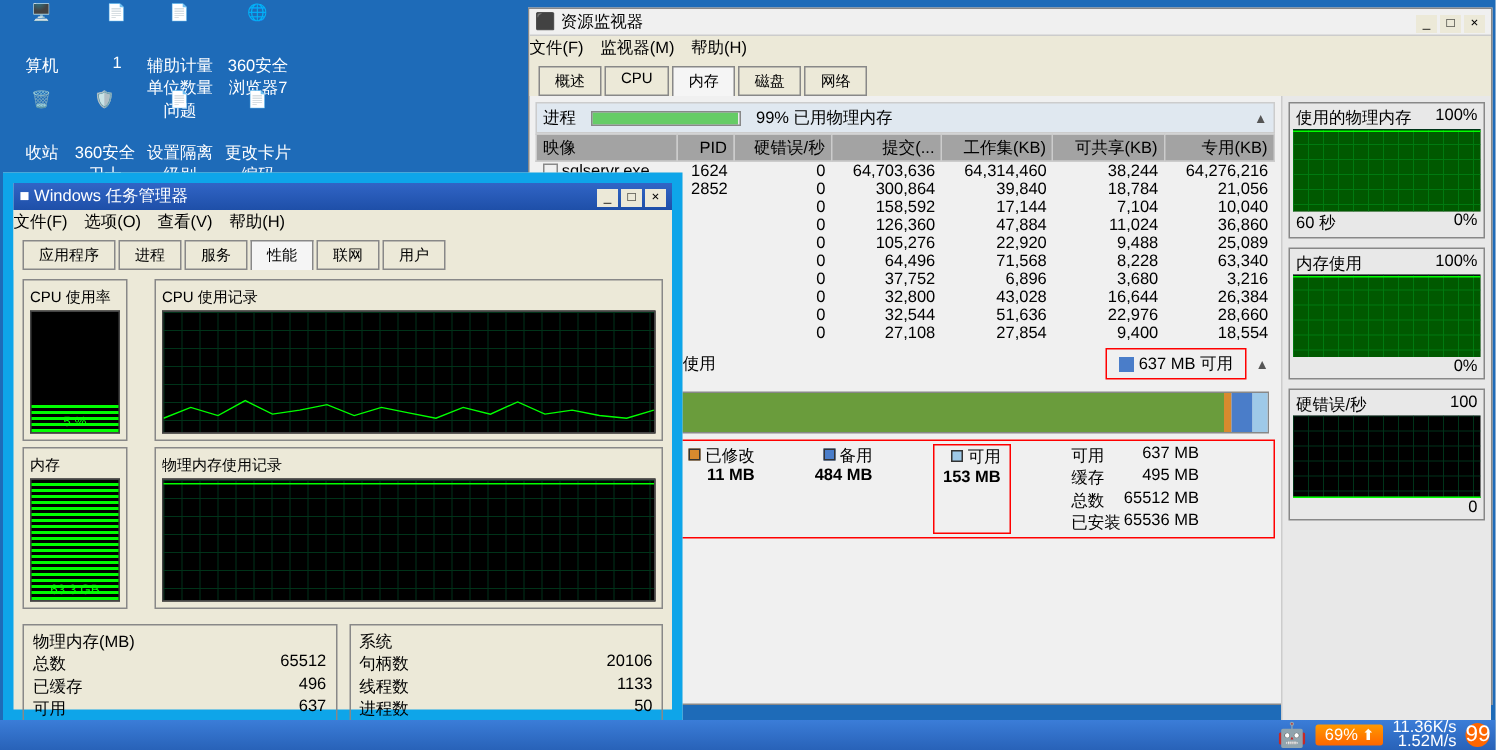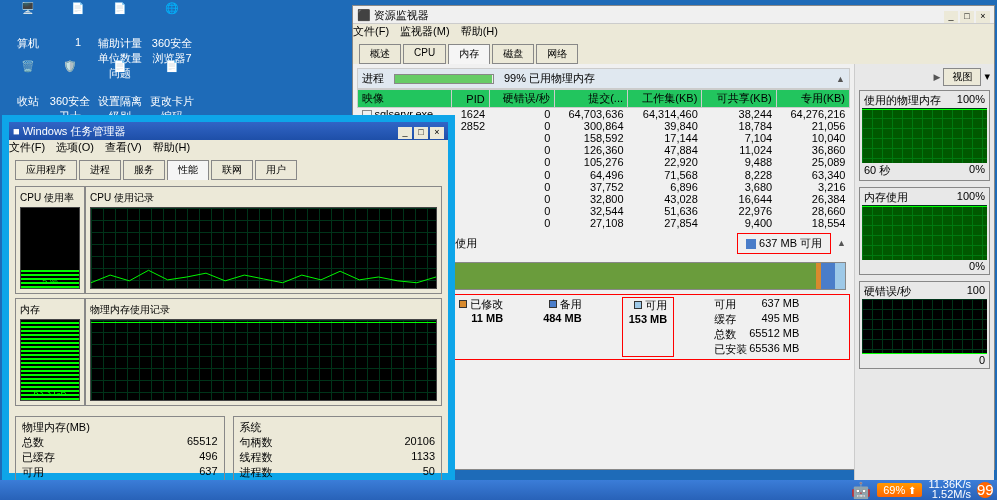--- a/index.html
+++ b/index.html
@@ -7,42 +7,42 @@
 .desktop-icon{position:absolute;width:48px;text-align:center;color:#fff;font-size:10px}
 .desktop-icon .ico{width:32px;height:32px;margin:0 auto 2px;display:block}
 .taskmgr{position:absolute;left:2px;top:115px;width:453px;height:365px;background:#ece9d8;border:7px solid #0ea5e9}
 .titlebar{background:linear-gradient(#3165c6,#1e4fa8);color:#fff;height:18px;line-height:18px;padding:0 4px;display:flex;justify-content:space-between}
 .titlebar .btns span{display:inline-block;width:14px;height:12px;background:#ece9d8;color:#000;text-align:center;line-height:10px;margin-left:2px;font-size:9px}
 .menubar{height:18px;background:#ece9d8;padding:0 0}
 .menubar span{margin-right:8px}
 .tabs{display:flex;padding:2px 6px 0;background:#ece9d8}
 .tab{padding:2px 10px;border:1px solid #888;background:#ece9d8;margin-right:2px;font-size:10px}
 .tab.active{background:#f5f5f5;border-bottom:none}
-.taskmgr-body{padding:6px;display:flex;gap:0}
+.taskmgr-body{padding:6px;display:flex;gap:18px}
 .gauge-box{border:1px solid #888;padding:4px;background:#ece9d8}
 .gauge-box .label{font-size:10px;margin-bottom:2px}
 .gauge{background:#000;border:1px solid #444;position:relative}
 .bars{position:absolute;inset:0;background-image:repeating-linear-gradient(90deg,#0f0 0,#0f0 2px,transparent 2px,transparent 4px)}
 .gauge .pct{position:absolute;bottom:2px;left:0;right:0;text-align:center;color:#0f0;font-size:9px}
 .graph{background:#000;border:1px solid #444;position:relative}
 .graph::before{content:"";position:absolute;inset:0;background-image:linear-gradient(#063 1px,transparent 1px),linear-gradient(90deg,#063 1px,transparent 1px);background-size:12px 12px;opacity:.5}
 .cpu-graph svg{position:absolute;inset:0}
 .stats{display:flex;gap:8px;padding:4px 6px}
 .stat-group{border:1px solid #888;padding:3px 6px;font-size:10px;flex:1}
 .stat-row{display:flex;justify-content:space-between}
 .redbox{border:1px solid red}
 .resmon{position:absolute;left:352px;top:5px;width:643px;height:465px;background:#f0f0f0;border:1px solid #888}
 .resmon .titlebar{background:#f0f0f0;color:#000;border-bottom:1px solid #ccc}
 .resmon-body{display:flex;height:420px}
 .resmon-left{flex:1;padding:4px;overflow:hidden}
 .resmon-right{width:140px;background:#e8e8e8;border-left:1px solid #ccc;padding:4px}
 .proc-header{background:#e0e8f0;padding:2px 4px;display:flex;align-items:center;gap:10px;border:1px solid #ccc}
 .proc-bar{width:100px;height:10px;border:1px solid #888;background:linear-gradient(90deg,#6c6 99%,#eee 99%)}
 .proc-table{width:100%;border-collapse:collapse;font-size:10px}
-.proc-table th{background:#22c55e;border:1px solid #ccc;padding:1px 4px;text-align:right;font-weight:normal}
+.proc-table th{background:#a3a3a3;border:1px solid #ccc;padding:1px 4px;text-align:right;font-weight:normal}
 .proc-table th:first-child,.proc-table td:first-child{text-align:left}
 .proc-table td{padding:0 4px;text-align:right}
 .mem-legend{display:flex;padding:4px;gap:6px;font-size:10px;align-items:center}
 .sq{width:10px;height:10px;display:inline-block;margin-right:3px;vertical-align:middle}
 .membar{height:28px;border:1px solid #888;margin:4px;display:flex}
 .mem-summary{display:flex;gap:40px;padding:4px;font-size:10px}
 .mem-block{text-align:right}
 .mem-block .sq2{width:8px;height:8px;display:inline-block;border:1px solid #333}
 .mini-graph{border:1px solid #888;margin-bottom:6px;padding:2px}
 .mini-graph .title{display:flex;justify-content:space-between;font-size:9px;padding:0 2px}
@@ -230,21 +230,20 @@
               <span style="margin-left:10px">65512 MB</span>
             </div>
             <div class="stat-row">
               <span>已安装</span>
               <span style="margin-left:2px">65536 MB</span>
             </div>
           </div>
       </div>
     </div>
     <div class="resmon-right">
-      <div style="text-align:right;margin-bottom:4px"><span class="arrow">▶</span> <button class="rm-btn">视图</button> ▾</div>
       <div id="mini-graphs">
           <div class="mini-graph">
             <div class="title">
               <span>使用的物理内存</span>
               <span>100%</span>
             </div>
             <div class="g">
               <div style="position:absolute;left:0;right:0;bottom:0;height:98%;background:rgba(0,255,0,.35);border-top:1px solid #0f0"></div>
             </div>
             <div class="btm">

